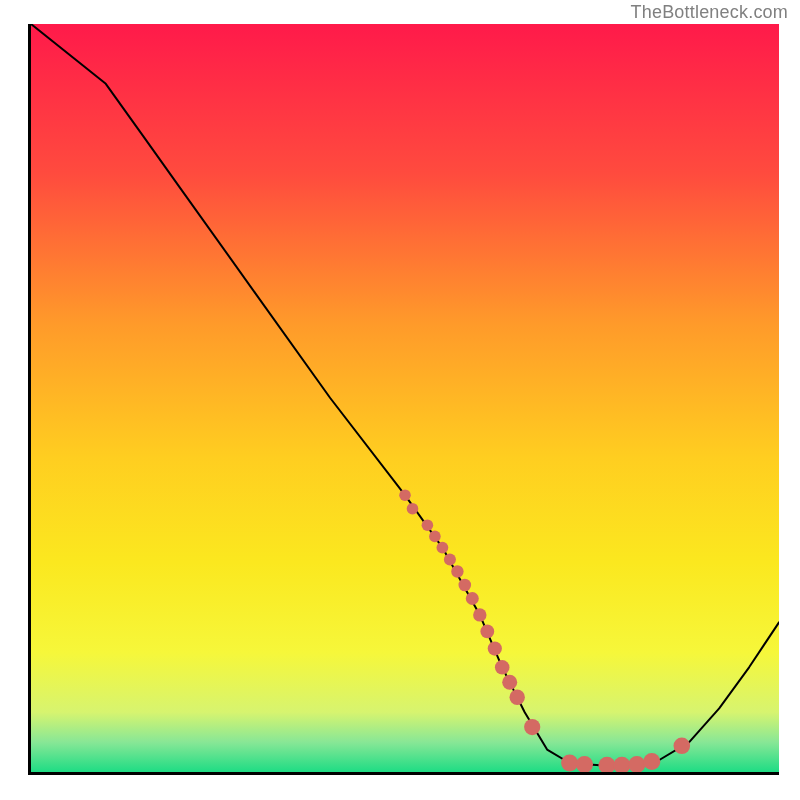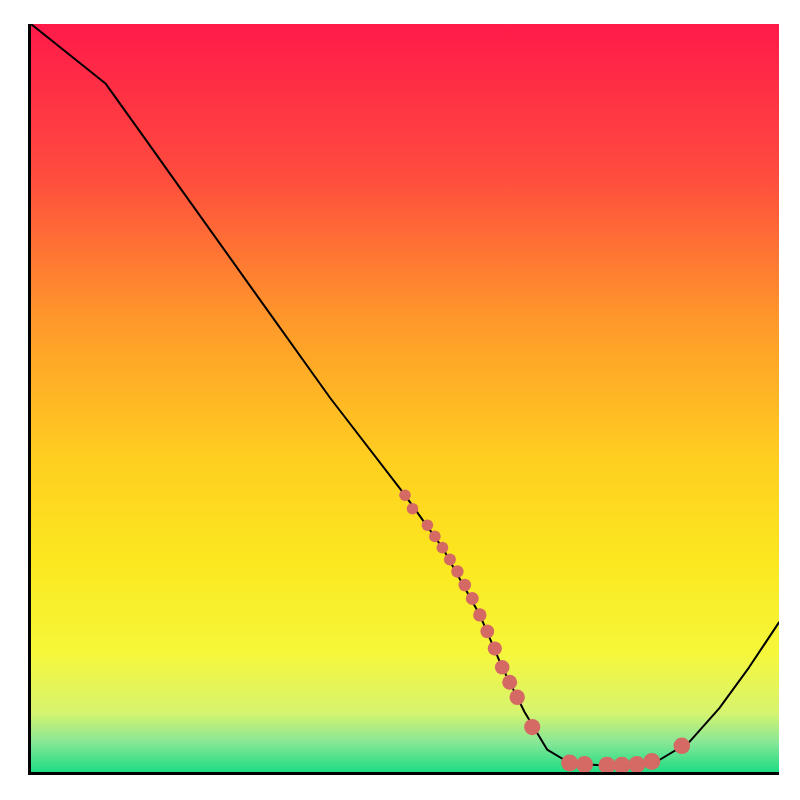--- a/index.html
+++ b/index.html
@@ -53,20 +53,21 @@
     stroke-linejoin: round;
   }
   .dot {
     fill: #d46a63;
   }
 </style>
 </head>
 <body>
 
 <div class="wrapper">
+  <div class="watermark">TheBottleneck.com</div>
 
   <div class="chart-area">
     <svg class="bg" viewBox="0 0 748 748" preserveAspectRatio="none">
       <defs>
         <linearGradient id="heat" x1="0" y1="0" x2="0" y2="1">
           <stop offset="0%" stop-color="#ff1a4a"></stop>
           <stop offset="20%" stop-color="#ff4b3e"></stop>
           <stop offset="40%" stop-color="#ff9a2a"></stop>
           <stop offset="58%" stop-color="#ffce20"></stop>
           <stop offset="72%" stop-color="#fbe81f"></stop>

